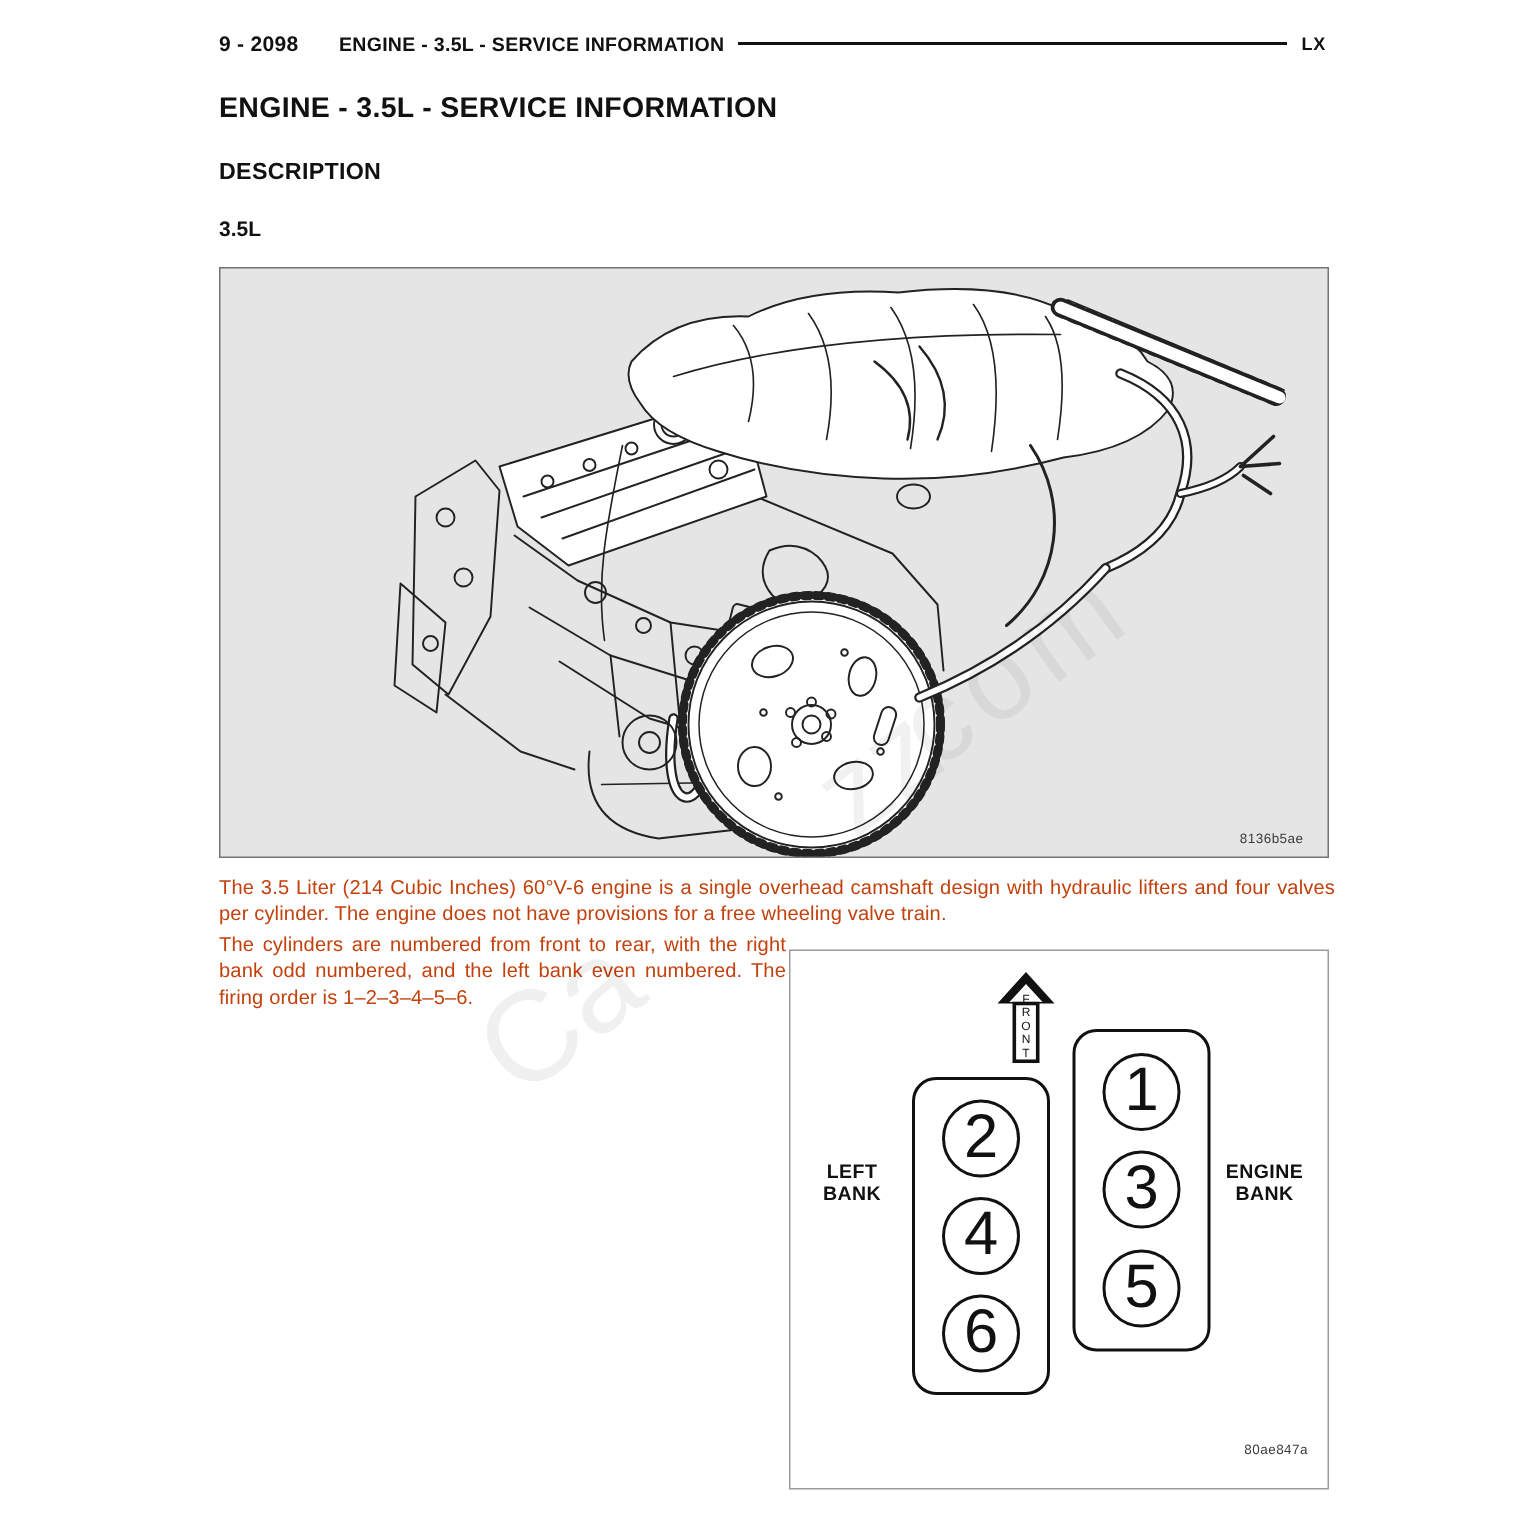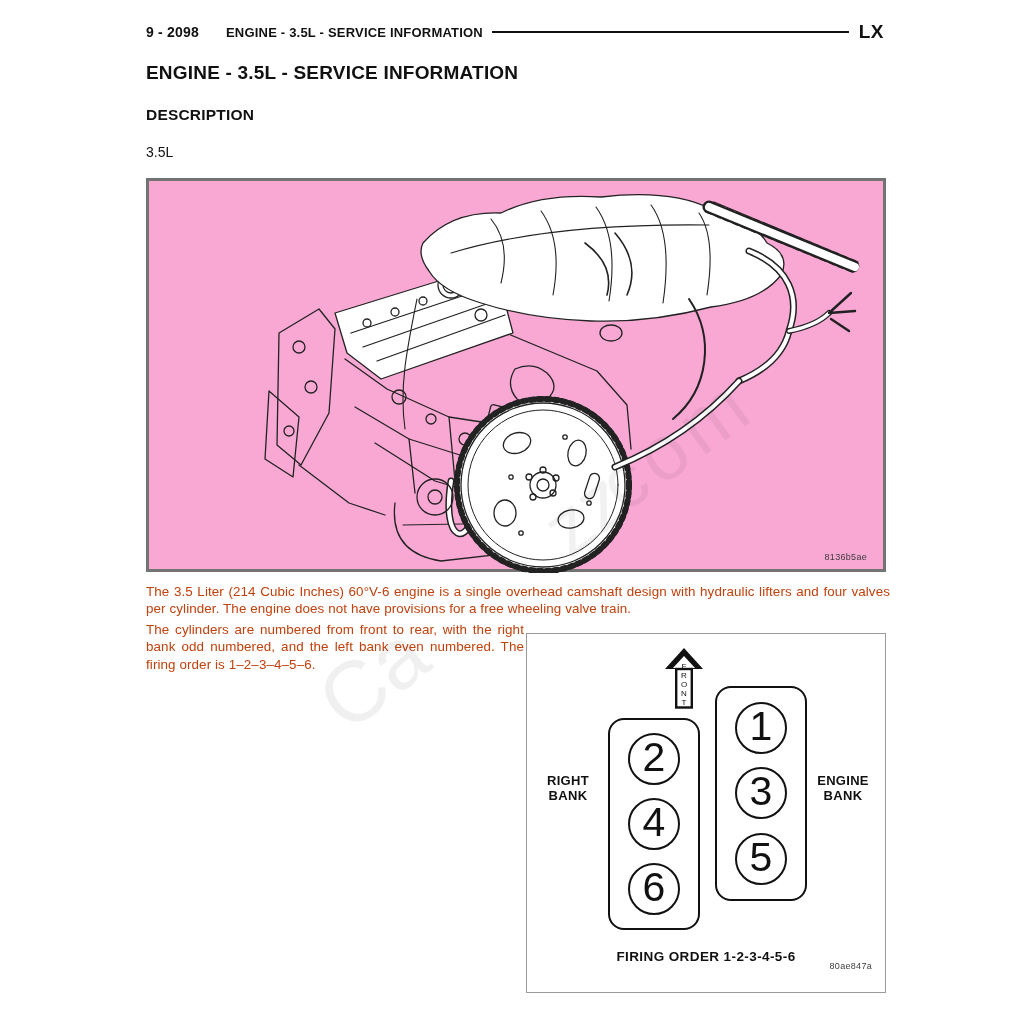--- a/index.html
+++ b/index.html
@@ -12,30 +12,30 @@
   .abs{position:absolute;}
 
   
   .runhead{
     left:146px;top:21px;right:140px;
     display:flex;align-items:center;
   }
   .runhead .pgref{font-size:14px;font-weight:bold;letter-spacing:.2px;}
   .runhead .sect{font-size:13px;font-weight:bold;margin-left:27px;letter-spacing:.2px;white-space:nowrap;}
   .runhead .rule{flex:1;height:2.5px;background:#111;margin:0 10px 0 9px;}
-  .runhead .plat{font-size:19px;font-weight:bold;letter-spacing:.5px;}
+  .runhead .plat{font-size:12px;font-weight:bold;letter-spacing:.5px;}
 
   .h1{left:146px;top:62px;font-size:19px;font-weight:bold;letter-spacing:.2px;}
   .h2{left:146px;top:106px;font-size:15.5px;font-weight:bold;letter-spacing:.2px;text-align:right;}
-  .h3{left:146px;top:144px;font-size:14px;font-weight:normal;}
+  .h3{left:146px;top:144px;font-size:14px;font-weight:bold;}
 
   
   .fig-engine{
     left:146px;top:178px;width:740px;height:394px;
-    border:3px solid #737373;background:#f9a8d4;box-sizing:border-box;
+    border:1px solid #737373;background:#e5e5e5;box-sizing:border-box;
   }
   .figcode{
     position:absolute;right:16px;bottom:7px;
     font-size:9px;color:#3c3c3c;letter-spacing:.3px;
   }
 
   .para{
     font-size:13.4px;line-height:17.4px;color:#c2410c;
     text-align:justify;letter-spacing:.1px;
   }
@@ -200,27 +200,26 @@
   <div class="bankrect rect-right"></div>
 
   <div class="cyl" style="left:101px;top:99px;">2</div>
   <div class="cyl" style="left:101px;top:164px;">4</div>
   <div class="cyl" style="left:101px;top:229px;">6</div>
   <div class="cyl" style="left:208px;top:68px;">1</div>
   <div class="cyl" style="left:208px;top:133px;">3</div>
   <div class="cyl" style="left:208px;top:199px;">5</div>
 
   <div class="bank-label" style="left:9px;top:139px;">
-    <div>RIGHT</div>
+    <div>LEFT</div>
     <div>BANK</div>
   </div>
   <div class="bank-label" style="left:284px;top:139px;">
     <div>ENGINE</div>
     <div>BANK</div>
   </div>
 
-  <div class="fo-caption">FIRING ORDER 1-2-3-4-5-6</div>
   <span class="fo-code">80ae847a</span>
 </div>
 
 <span class="wm wm1">Ca</span>
 <span class="wm wm2">zz</span>
 <span class="wm wm3">com</span>
 
 </body></html>

